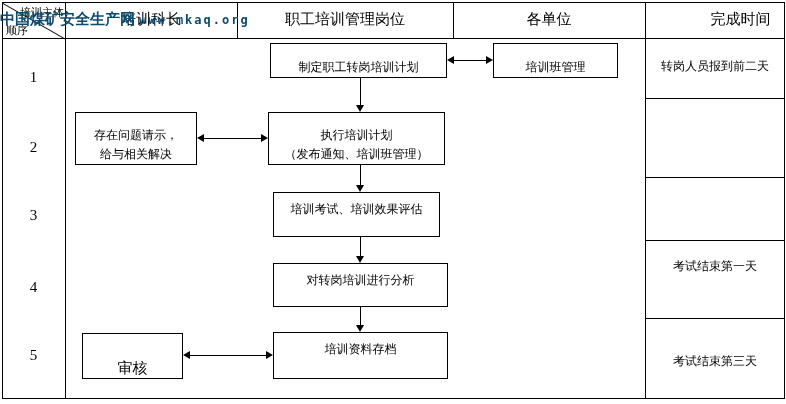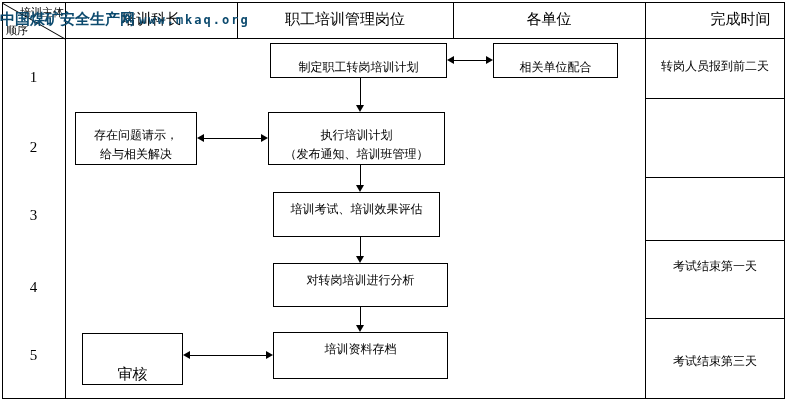--- a/index.html
+++ b/index.html
@@ -93,37 +93,37 @@
   <div class="seq" style="top:68px;">1</div>
   <div class="seq" style="top:138px;">2</div>
   <div class="seq" style="top:206px;">3</div>
   <div class="seq" style="top:278px;">4</div>
   <div class="seq" style="top:346px;">5</div>
 
   <div class="box" style="left:270px; top:43px;  width:177px; height:35px;">
     <span>制定职工转岗培训计划</span>
   </div>
   <div class="box" style="left:493px; top:43px;  width:125px; height:35px;">
-    <span>相关单位配合</span>
+    <span>培训班管理</span>
   </div>
   <div class="box" style="left:75px;  top:112px; width:122px; height:53px;">
     <span>存在问题请示，</span>
     <span>给与相关解决</span>
   </div>
   <div class="box" style="left:268px; top:112px; width:177px; height:53px;">
     <span>执行培训计划</span>
     <span>（发布通知、培训班管理）</span>
   </div>
   <div class="box toptext" style="left:273px; top:192px; width:167px; height:45px;">
     <span>培训考试、培训效果评估</span>
   </div>
   <div class="box toptext" style="left:273px; top:263px; width:175px; height:44px;">
     <span>对转岗培训进行分析</span>
   </div>
-  <div class="box big" style="left:82px;  top:333px; width:101px; height:52px;">
+  <div class="box big" style="left:82px;  top:333px; width:101px; height:46px;">
     <span>审核</span>
   </div>
   <div class="box toptext" style="left:273px; top:332px; width:175px; height:47px;">
     <span>培训资料存档</span>
   </div>
 
   <div class="ln vln" style="left:360px; top:78px;  height:27px;"></div>
   <div class="arr arr-down" style="left:356px; top:105px;"></div>
   <div class="ln vln" style="left:360px; top:165px; height:20px;"></div>
   <div class="arr arr-down" style="left:356px; top:185px;"></div>

